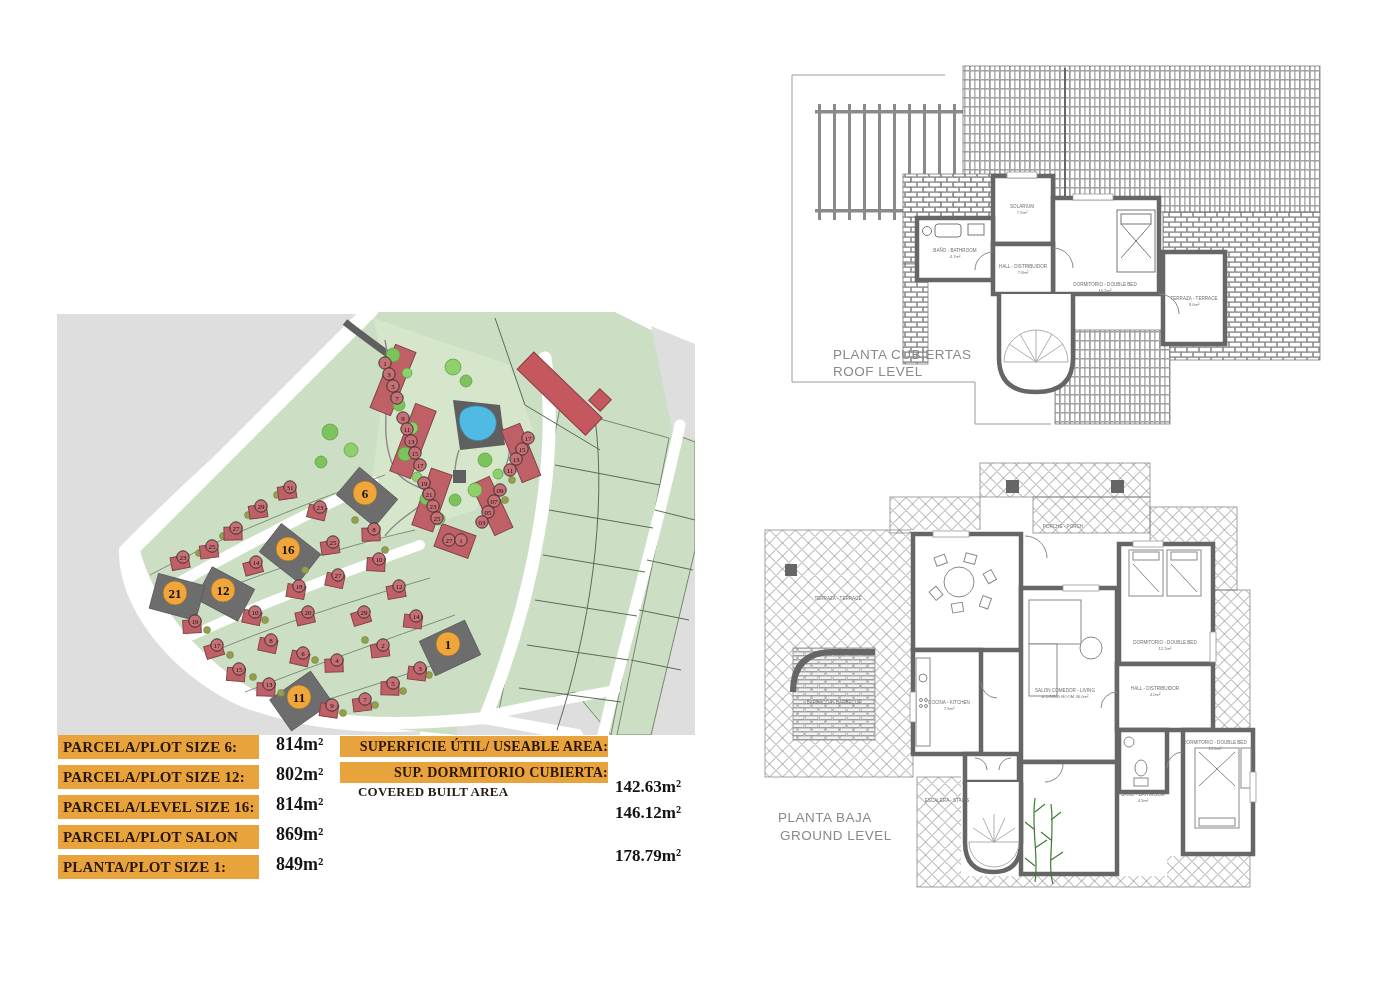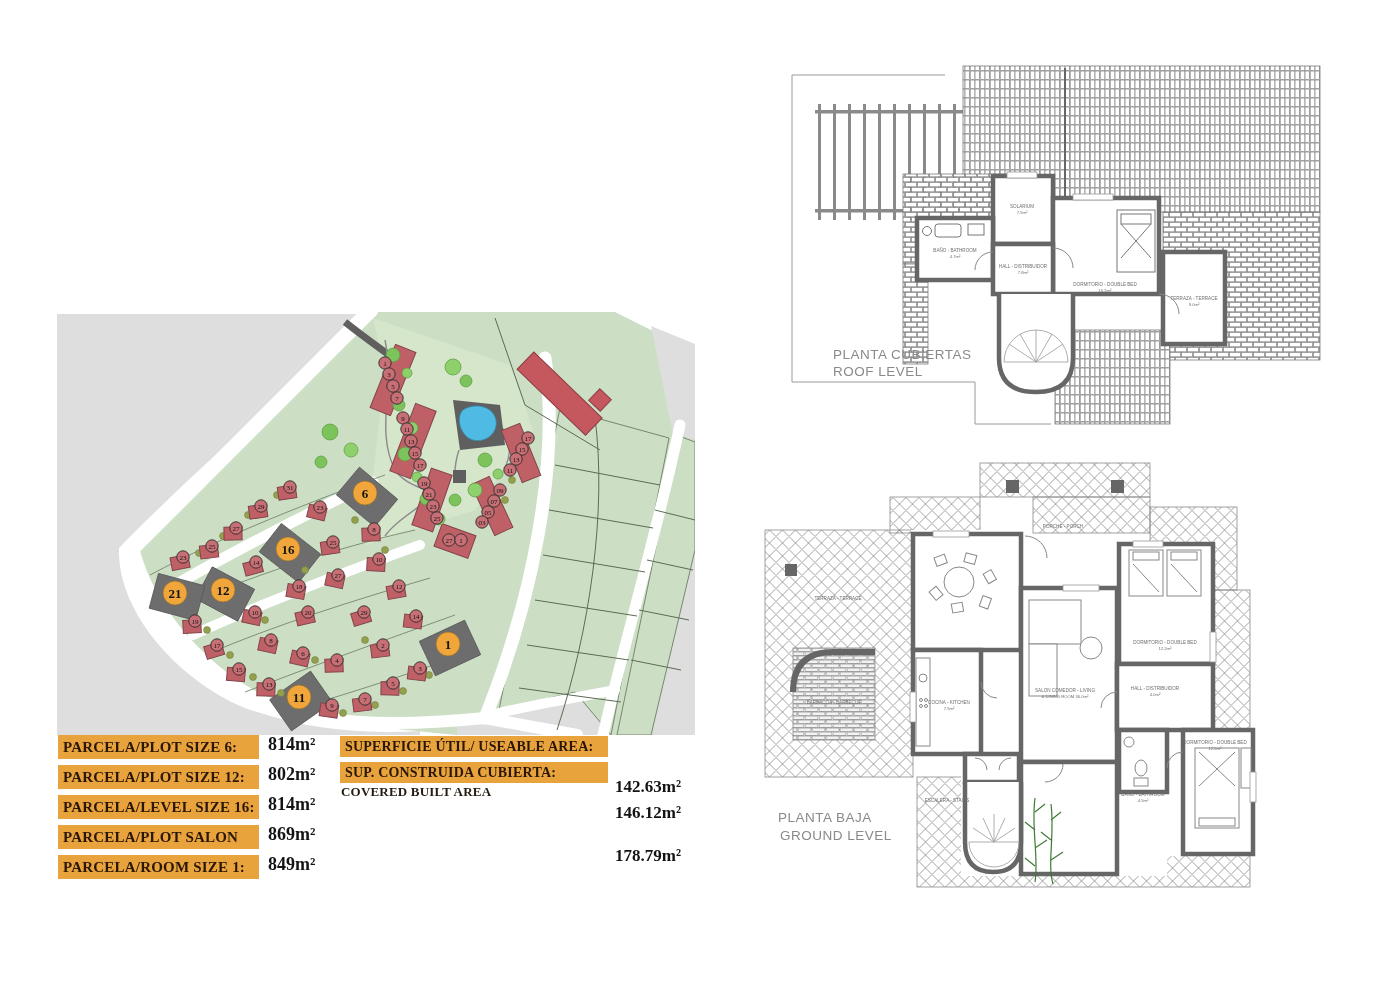--- a/index.html
+++ b/index.html
@@ -5,26 +5,26 @@
   html,body{margin:0;padding:0;background:#fff;}
   #page{position:relative;width:1400px;height:990px;background:#ffffff;overflow:hidden;
         font-family:"Liberation Serif", serif;}
   svg{position:absolute;display:block;}
   
   .ltable{position:absolute;left:58px;top:735px;width:340px;}
   .lrow{position:relative;height:24px;margin-bottom:6px;}
   .lrow .bar{position:absolute;left:0;top:0;width:201px;height:24px;background:#e8a33d;
              color:#2a1708;font-weight:bold;font-size:15px;line-height:24px;padding-left:5px;
              letter-spacing:.2px;box-sizing:border-box;}
-  .lrow .val{position:absolute;left:210px;top:-1px;font-weight:bold;font-size:18px;color:#141414;}
+  .lrow .val{position:absolute;left:218px;top:-1px;font-weight:bold;font-size:18px;color:#141414;}
   .rtable{position:absolute;left:340px;top:736px;width:360px;}
   .rrow{position:relative;margin-bottom:5px;}
   .rrow .bar{width:268px;height:21px;background:#e8a33d;color:#2a1708;font-weight:bold;
-             font-size:14px;line-height:21px;padding-left:5px;letter-spacing:.2px;box-sizing:border-box;}
-  .rrow .sub{font-weight:bold;font-size:13px;color:#241c10;margin:1px 0 3px 1px;letter-spacing:.2px;}
+             font-size:14px;line-height:21px;padding-left:5px;letter-spacing:.2px;box-sizing:border-box;text-align:right;}
+  .rrow .sub{font-weight:bold;font-size:13px;color:#241c10;margin:1px 0 3px 18px;letter-spacing:.2px;}
   .rrow .val{position:absolute;left:275px;top:1px;font-weight:bold;font-size:17px;color:#141414;margin-top:40px;}
   
   .plan-title{font-family:"Liberation Sans", sans-serif;fill:#8a8a8a;font-size:13.5px;letter-spacing:.5px;}
   .room-name{font-family:"Liberation Sans", sans-serif;fill:#6f6f6f;font-size:4.6px;text-anchor:middle;}
   .room-area{font-family:"Liberation Sans", sans-serif;fill:#6f6f6f;font-size:4.2px;text-anchor:middle;}
   .plot-num{font-family:"Liberation Serif", serif;fill:#141414;font-size:7px;text-anchor:middle;}
   .plot-num-big{font-family:"Liberation Serif", serif;fill:#141414;font-size:13px;font-weight:bold;text-anchor:middle;}
 </style>
 </head>
 <body>
@@ -547,32 +547,32 @@
     </div>
     <div class="lrow">
       <div class="bar">PARCELA/LEVEL SIZE 16:</div>
       <div class="val">814m²</div>
     </div>
     <div class="lrow">
       <div class="bar">PARCELA/PLOT SALON 21:</div>
       <div class="val">869m²</div>
     </div>
     <div class="lrow">
-      <div class="bar">PARCELA/ROOM SIZE 1:</div>
+      <div class="bar">PLANTA/PLOT SIZE 1:</div>
       <div class="val">849m²</div>
     </div>
   </div>
 
   <div class="rtable">
     <div class="rrow">
       <div class="bar">SUPERFICIE ÚTIL/ USEABLE AREA:</div>
       <div class="val">142.63m²</div>
     </div>
     <div class="rrow">
-      <div class="bar">SUP. CONSTRUIDA CUBIERTA:</div>
+      <div class="bar">SUP. DORMITORIO CUBIERTA:</div>
       <div class="sub">COVERED BUILT AREA</div>
       <div class="val">146.12m²</div>
     </div>
     <div class="rrow">
       <div class="val">178.79m²</div>
     </div>
   </div>
 
 </div>
 

